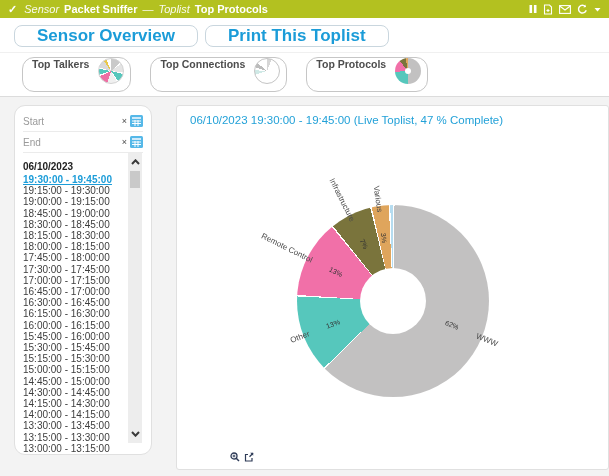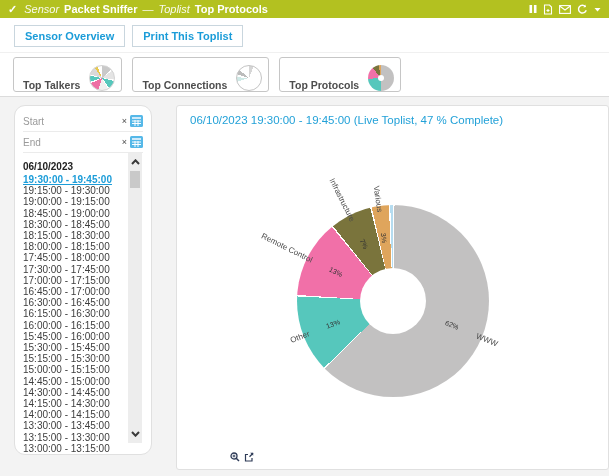--- a/index.html
+++ b/index.html
@@ -15,28 +15,28 @@
   .topbar .bold { font-weight:700; }
   .topbar .semibold { font-weight:600; }
   .top-icons { margin-left:auto; display:flex; align-items:center; gap:6px; }
   .top-icons svg { display:block; }
 
   
   .upper-bg { position:absolute; top:18px; left:0; width:609px; height:79px; background:#fff; border-bottom:1px solid #dcdcdc; }
   .toolbar-divider { position:absolute; top:52px; left:0; width:609px; border-top:1px solid #f0f0f0; }
 
   .toolbar { position:absolute; top:25px; left:14px; display:flex; gap:7px; }
-  .btn { background:#fff; border:1px solid #c9d6de; border-radius:0; color:#1b9cd8;
-         font-weight:700; font-size:11px; padding:4px 10px; height:22px; line-height:12px;
+  .btn { background:#fff; border:1px solid #c9d6de; border-radius:8px; color:#1b9cd8;
+         font-weight:700; font-size:17px; padding:4px 22px; height:22px; line-height:12px;
          font-family:"Liberation Sans",sans-serif; cursor:pointer; }
 
   .tabs { position:absolute; top:57px; left:13px; display:flex; gap:10px; }
-  .tab-card { display:flex; align-items:flex-end; gap:9px; background:#fff; border:1px solid #c6c6c6;
-              border-radius:3px; height:35px; padding:0 6px 0 9px; font-size:10.5px; font-weight:700;
-              color:#4d4d4d; cursor:pointer; }
+  .tab-card { display:flex; align-items:flex-start; gap:9px; background:#fff; border:1px solid #c6c6c6;
+              border-radius:12px; height:35px; padding:0 6px 0 9px; font-size:10.5px; font-weight:700;
+              color:#4d4d4d; cursor:pointer;margin-left:9px; }
   .pie-ic { width:26px; height:26px; border-radius:50%; position:relative; flex:0 0 26px; }
   .pie-talkers { background:conic-gradient(#c9c9c9 0 13%, #fff 13% 15%, #e4e4e4 15% 27%, #fff 27% 29%,
                  #56c7bc 29% 40%, #fff 40% 42%, #f0f0f0 42% 55%, #ee6fa4 55% 68%, #fff 68% 70%,
                  #56c7bc 70% 78%, #fff 78% 80%, #d9d9d9 80% 90%, #e8c84a 90% 94%, #fff 94% 100%);
                  border:1px solid #d2d2d2; }
   .pie-connections { background:conic-gradient(#d6d6d6 0 6%, #fff 6% 70%, #cfe9e6 70% 76%, #fff 76% 80%,
                  #bcbcbc 80% 86%, #fff 86% 100%); border:1px solid #c4c4c4; }
   .pie-protocols { background:conic-gradient(#c2c1c1 0 50%, #56c7bc 50% 74%, #f170a8 74% 89%,
                  #7a743c 89% 97%, #dfa55c 97% 100%); }
   .pie-dot { position:absolute; left:10px; top:10px; width:6px; height:6px; border-radius:50%; background:#fff; }

